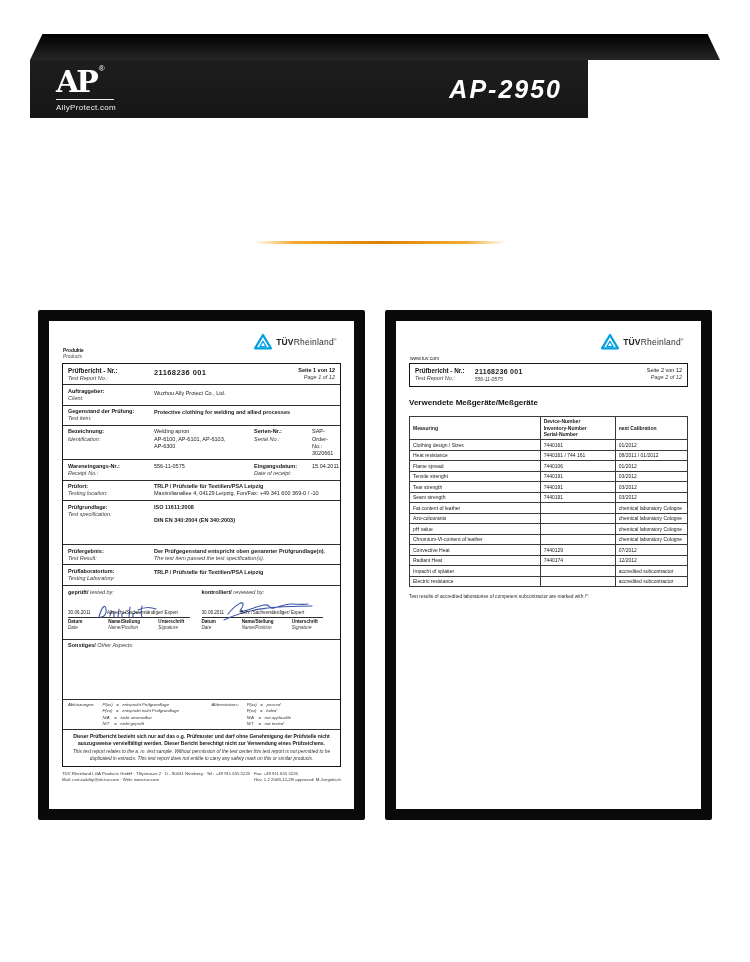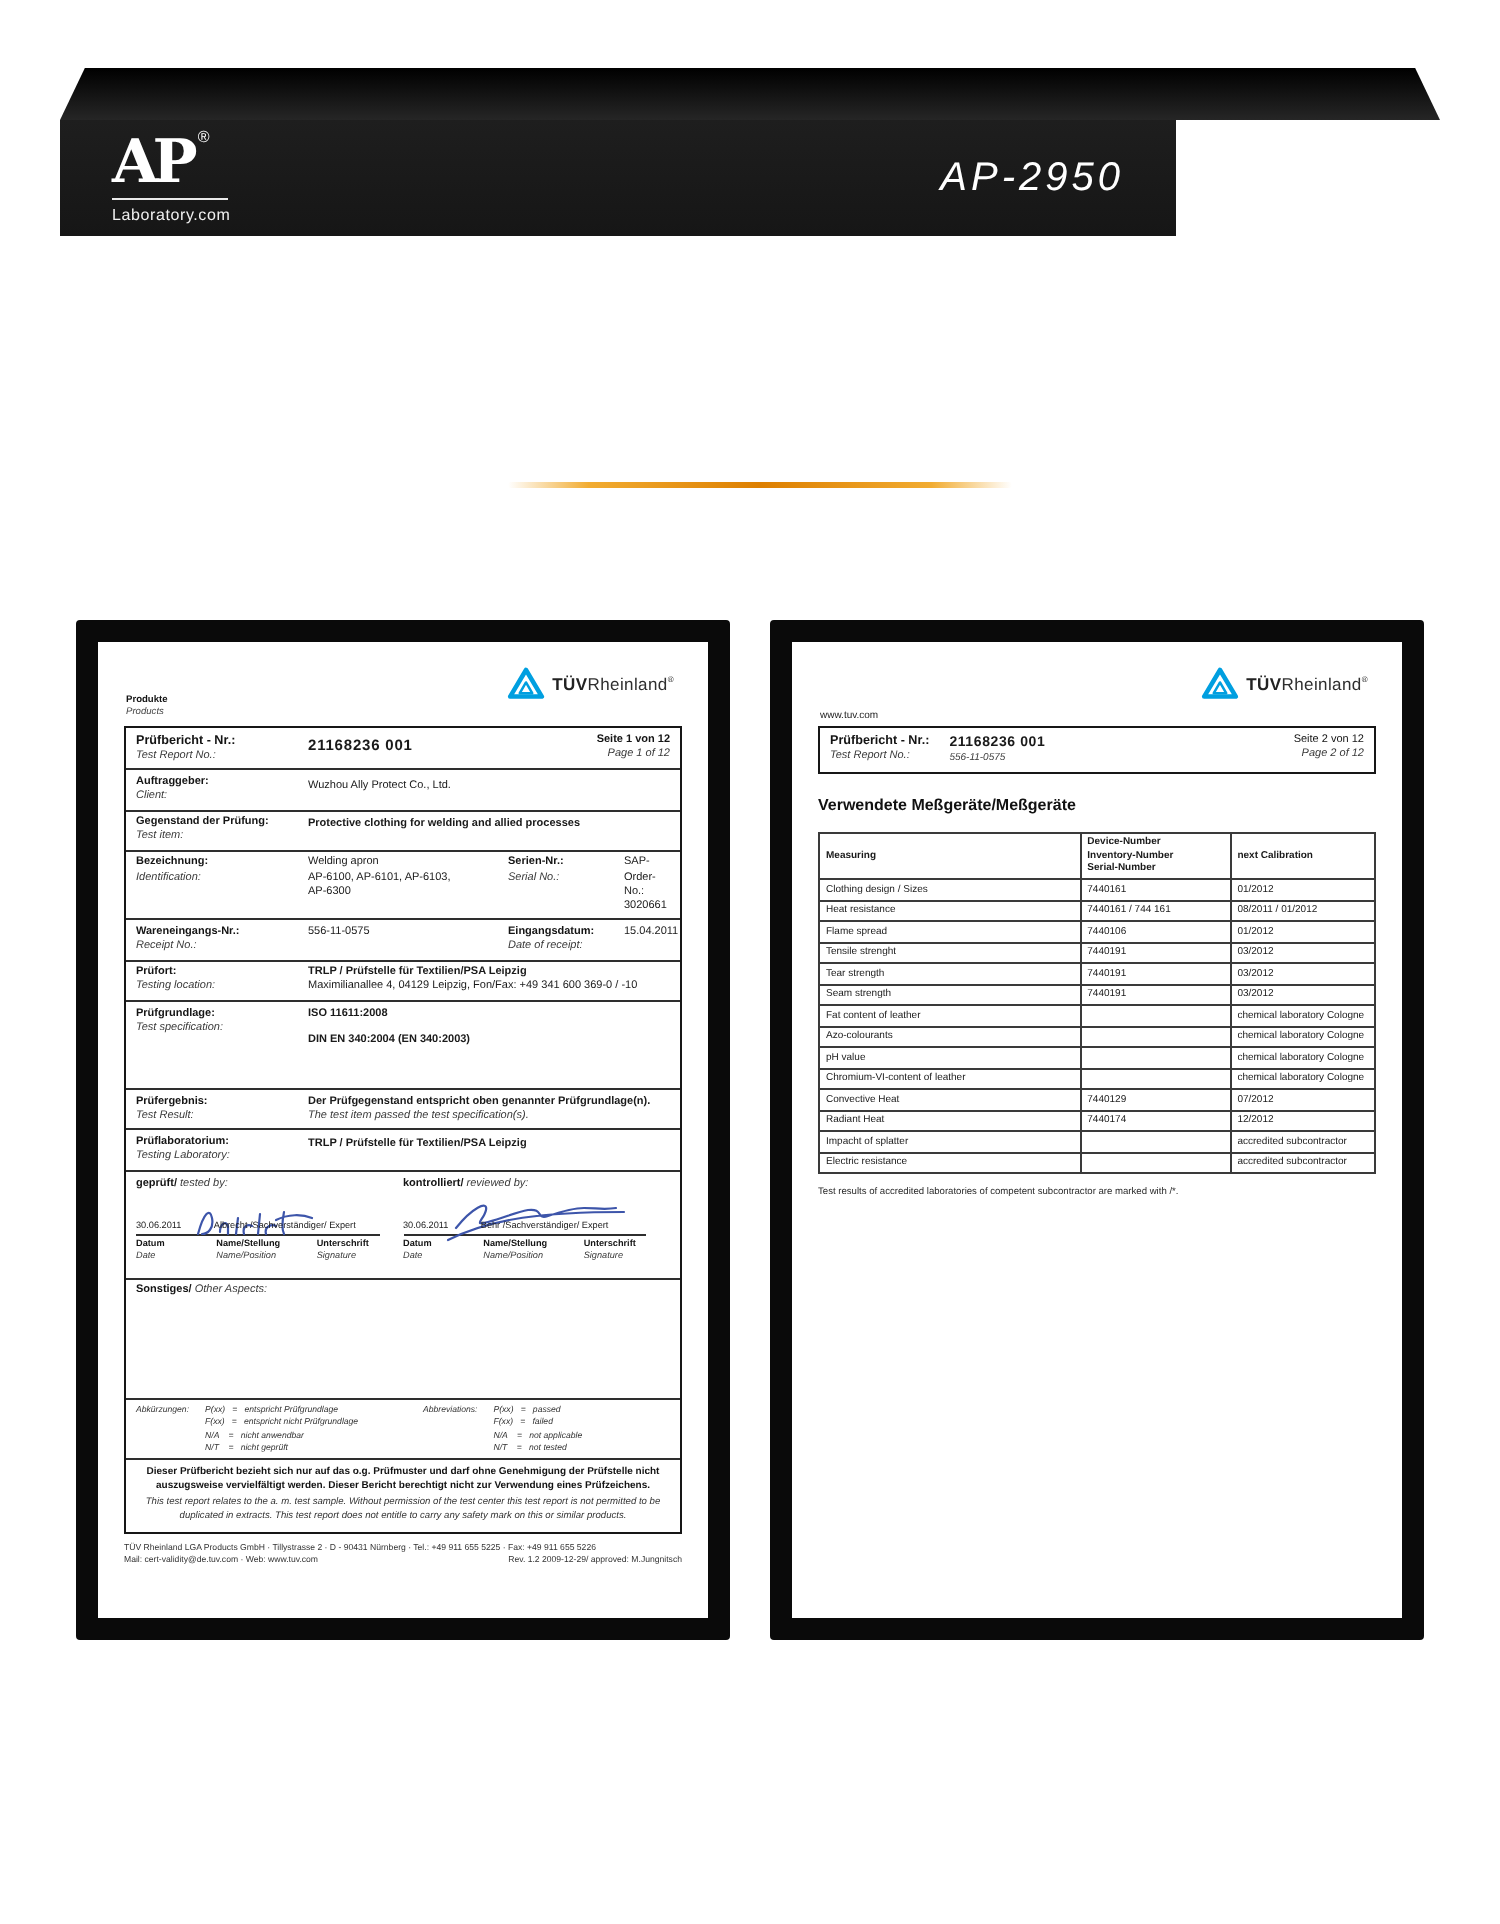--- a/index.html
+++ b/index.html
@@ -12,21 +12,21 @@
     clip-path:polygon(1.8% 0, 98.2% 0, 100% 100%, 0 100%); }
   .banner { position:absolute; left:30px; top:60px; width:558px; height:58px;
     background:linear-gradient(180deg,#1e1e1e,#161616); display:flex; align-items:center;
     justify-content:space-between; padding:0 26px; }
   .logo-row { line-height:1; }
   .logo-ap { font-family:"DejaVu Serif","Liberation Serif",serif; font-weight:bold;
     font-size:30px; color:#fff; letter-spacing:-3px; }
   .logo-reg { font-size:8px; color:#fff; vertical-align:top; position:relative; top:-2px; left:3px; }
   .logo-line { width:58px; height:1px; background:#e9e9e9; margin:2px 0 3px; }
   .logo-domain { font-size:8px; color:#f0f0f0; letter-spacing:0.3px; }
-  .model { color:#fff; font-size:20px; font-weight:normal; font-style:italic; letter-spacing:2px; }
+  .model { color:#fff; font-size:25px; font-weight:bold; font-style:italic; letter-spacing:2px; }
 
   
   .title { position:absolute; top:184px; left:0; width:100%; text-align:center;
     font-size:44px; font-weight:900; color:#0d0d0d; letter-spacing:2px; }
   .title-line { position:absolute; top:241px; left:254px; width:252px; height:3px; border-radius:2px;
     background:linear-gradient(90deg, rgba(232,148,10,0) 0%, rgba(240,163,27,0.9) 16%,
       #dd7f00 50%, rgba(240,163,27,0.9) 84%, rgba(232,148,10,0) 100%); }
 
   
   .cert { position:absolute; top:310px; width:327px; height:510px; background:#fff;
@@ -111,21 +111,21 @@
 </head>
 <body>
 
 <div class="page">
 
   <div class="banner-top"></div>
   <div class="banner">
     <div>
       <div class="logo-row"><span class="logo-ap">AP</span><span class="logo-reg">®</span></div>
       <div class="logo-line"></div>
-      <div class="logo-domain">Laboratory.com</div>
+      <div class="logo-domain">AllyProtect.com</div>
     </div>
     <div class="model">AP-2950</div>
   </div>
 
   <div class="title-line"></div>
 
   <div class="cert cert-left">
     <div class="hdr1">
       <div class="corner">
         <div class="de">Produkte</div>

